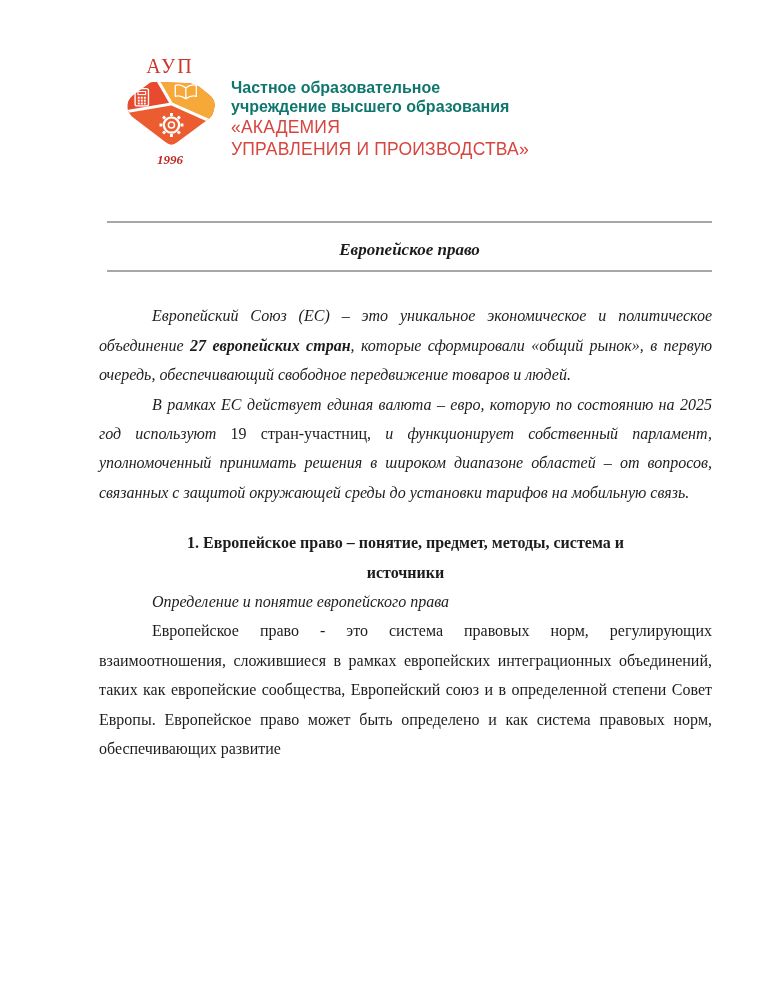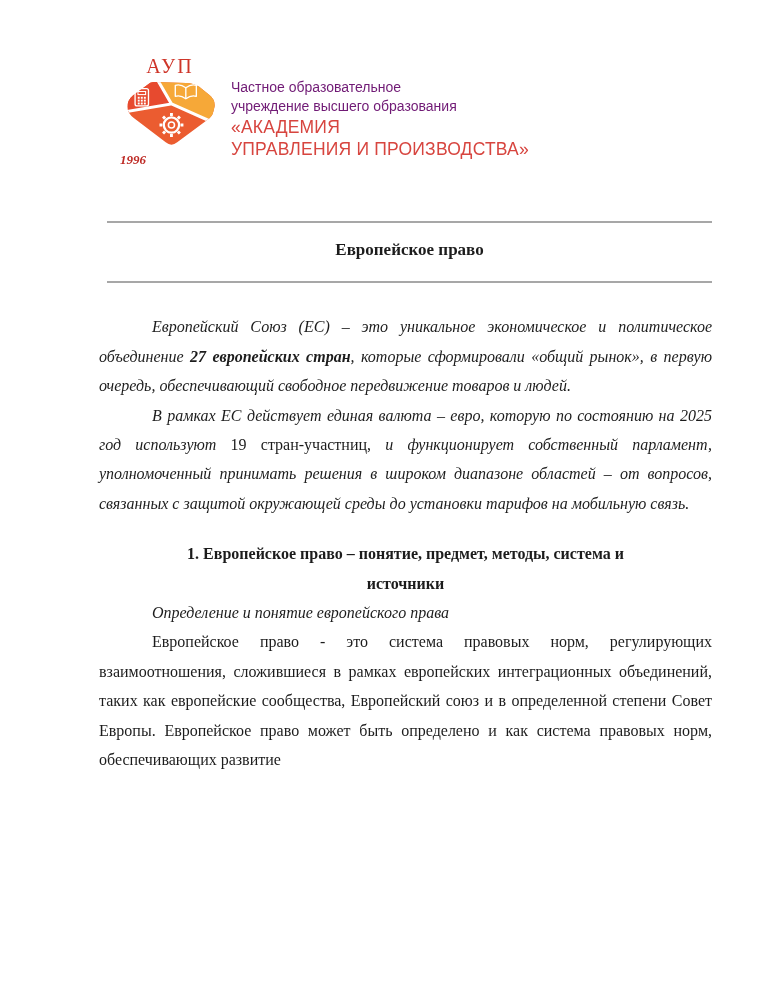--- a/index.html
+++ b/index.html
@@ -15,39 +15,40 @@
 
   
   .logo-header { position:absolute; left:120px; top:55px; display:flex; }
   .emblem-col { width:100px; flex:0 0 auto; }
   .aup-acronym {
     text-align:center; font-size:20px; line-height:22px;
     letter-spacing:2px; color:#CE3529; font-family:"Liberation Serif", serif;
   }
   .shield-svg { display:block; margin:4px auto 0 auto; }
   .emblem-year {
-    text-align:left; font-size:13px; line-height:14px; margin-top:5px;
+    text-align:center; font-size:13px; line-height:14px; margin-top:5px;
     font-style:italic; font-weight:bold; color:#BE2B26;
   }
   .org-col { margin-left:11px; padding-top:23px; font-family:"Liberation Sans", sans-serif; white-space:nowrap; }
-  .org-type-line { font-size:14px; line-height:19px; font-weight:400; color:#701a75; }
+  .org-type-line { font-size:16px; line-height:19px; font-weight:700; color:#0f766e; }
   .org-name-line { font-size:17.5px; line-height:22px; font-weight:400; color:#D7453F; letter-spacing:0.2px; }
   .org-name-line:first-of-type { margin-top:3px; }
 
   
   .doc {
     position:absolute; left:99px; top:221px; width:613px;
     font-size:16px; line-height:29.4px;
   }
   .course-title-block {
     margin-left:8px;
     border-top:2px solid #a7a7a7;
     border-bottom:2px solid #a7a7a7;
-    padding:12px 0 17px 0;
+    padding:12px 0 6px 0;
     text-align:center;
+    font-style:italic;
   }
   .course-title { font-weight:bold; font-size:17px; }
   .topic-heading {
     margin-top:41px;
     text-align:center; font-weight:bold; font-size:16.5px;
   }
   .para { margin:0; text-align:justify; text-indent:53px; }
   .para.first { margin-top:29px; }
   .italic-para { font-style:italic; }
   .seg-bold { font-weight:bold; }

